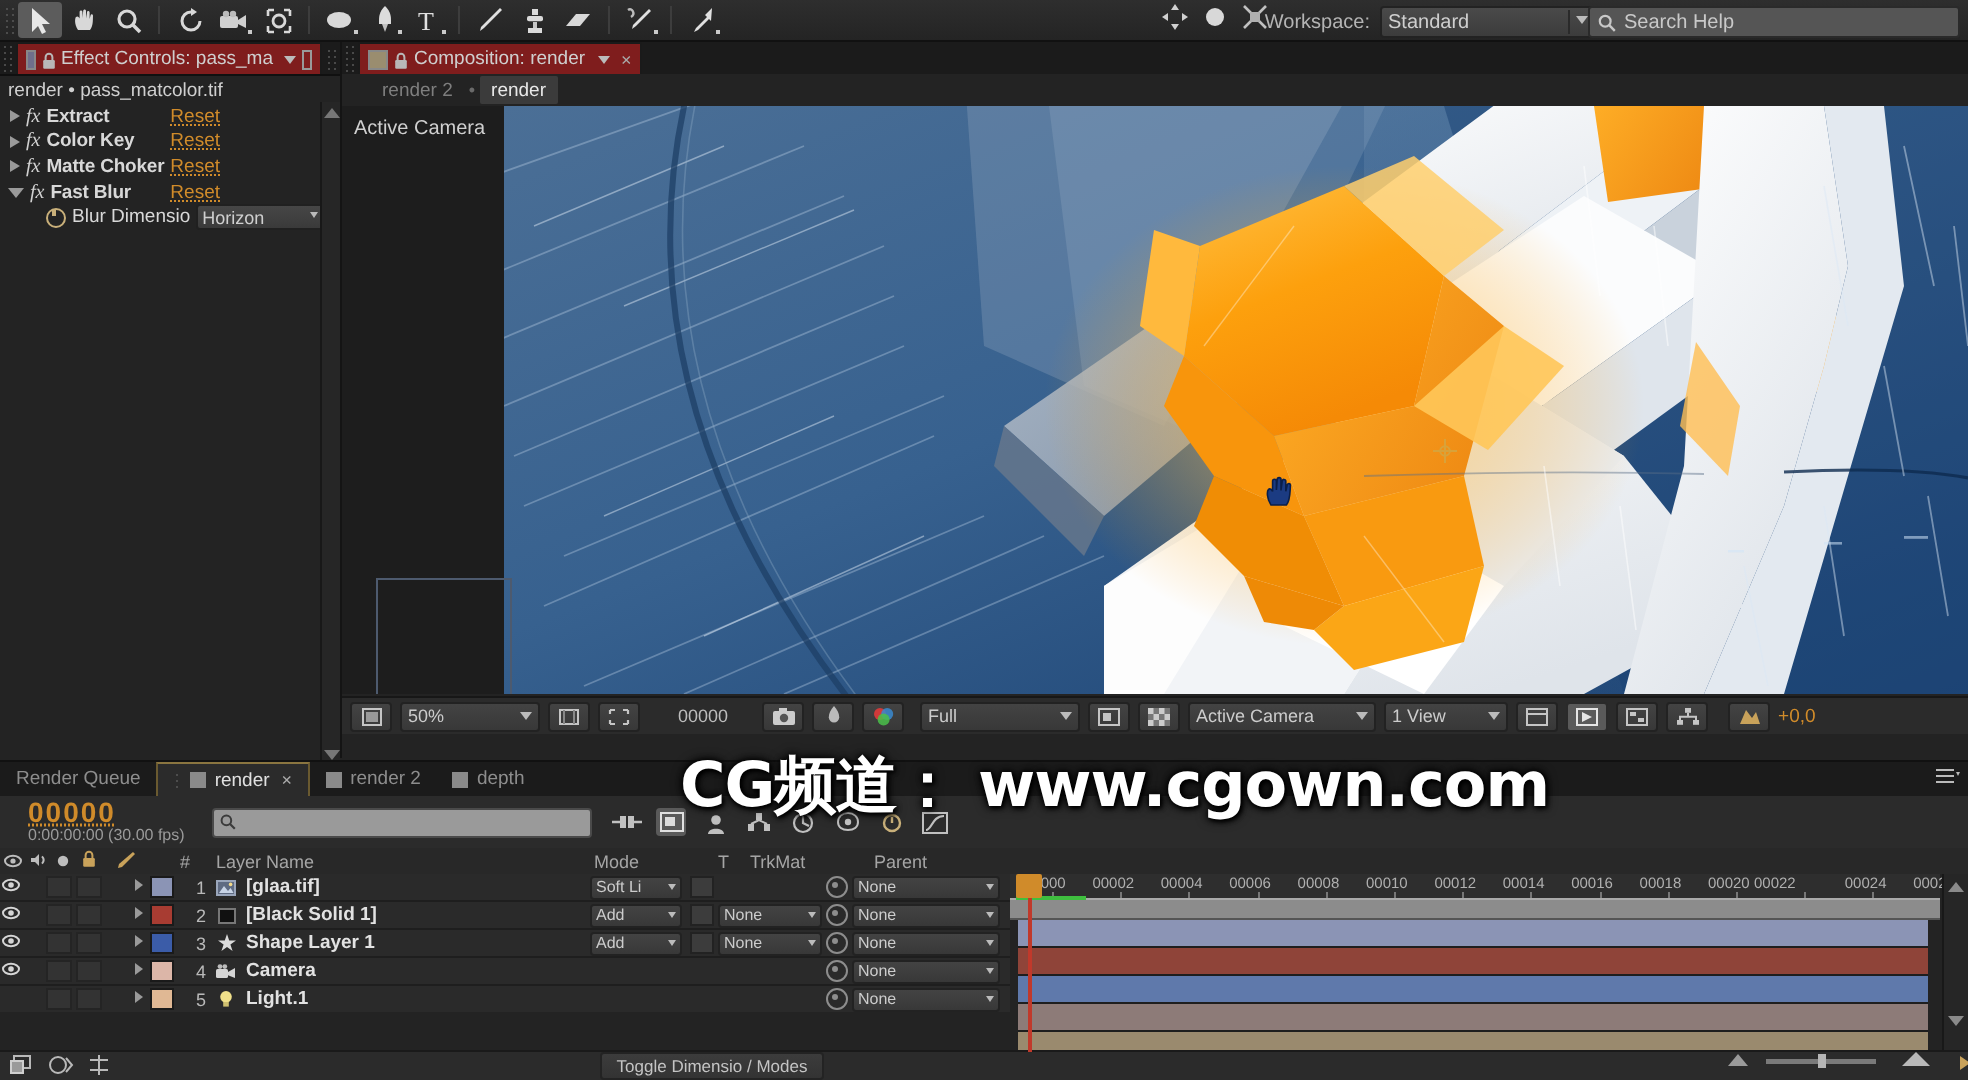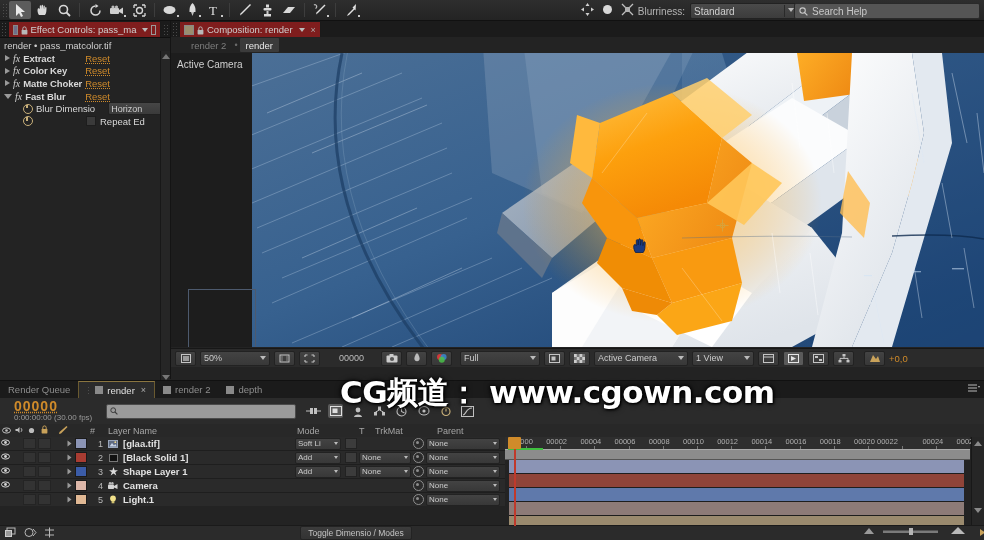--- a/index.html
+++ b/index.html
@@ -299,21 +299,21 @@
       </div>
       <div>
         <svg width="13" height="13" viewBox="0 0 13 13">
             <path d="M1 1 L12 12 M12 1 L1 12" stroke="#c0c0c0" stroke-width="1.3"></path>
             <rect x="4" y="4" width="5" height="5" fill="#b0b0b0"></rect>
           </svg>
       </div>
     </div>
 
     <div class="ws">
-      <span class="ws-label">Blurriness:</span>
+      <span class="ws-label">Workspace:</span>
       <div class="ws-select">
         <span>Standard</span>
         <span class="div"></span>
           <span class="ar"></span>
       </div>
     </div>
     <div class="searchbar">
       <svg width="9" height="9" viewBox="0 0 9 9">
           <circle cx="3.6" cy="3.6" r="2.7" fill="none" stroke="#c8c8c8" stroke-width="1.1"></circle>
           <line x1="5.6" y1="5.6" x2="8.4" y2="8.4" stroke="#c8c8c8" stroke-width="1.2"></line>
@@ -363,30 +363,24 @@
       <div class="ec-row">
         <span class="tri open"></span>
         <span class="fx">fx</span>
         <span class="ec-name">Fast Blur</span>
         <span class="ec-reset">Reset</span>
       </div>
 
       <div class="ec-row" style="padding-left:23px;">
         <span class="stop"></span>
         <span>Blur Dimensio</span>
-        <div class="mini-select" style="margin-left:13px;">
+        <div class="mini-select" style="margin-left:3px;">
           <span>Horizon</span>
           <span class="ar"></span>
         </div>
-      </div>
-      <div class="ec-row" style="padding-left:23px;">
-        <span class="stop"></span>
-        <span style="width:50px;"></span>
-        <span class="cbox"></span>
-        <span>Repeat Ed</span>
       </div>
     </div>
 
     <div class="ec-scroll">
       <div class="up"></div>
       <div class="down"></div>
     </div>
   </div>
 
   <div class="comp">

